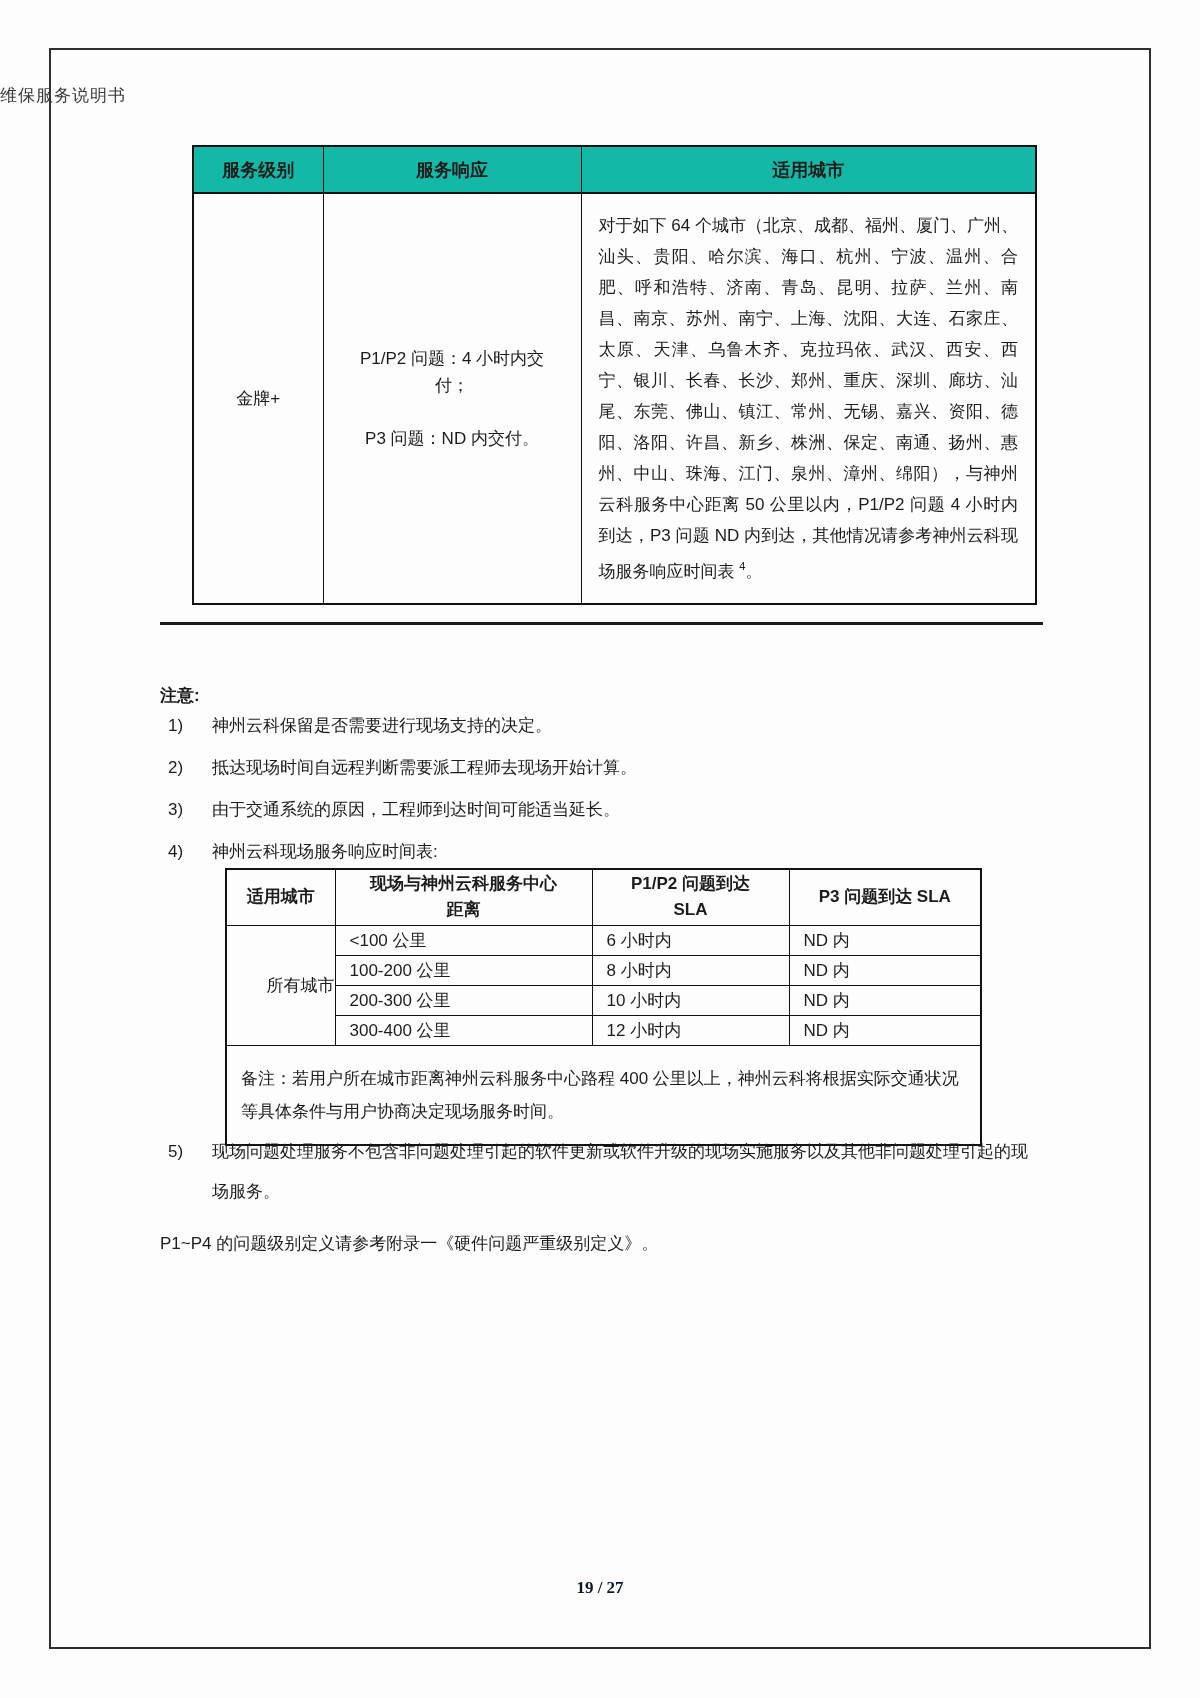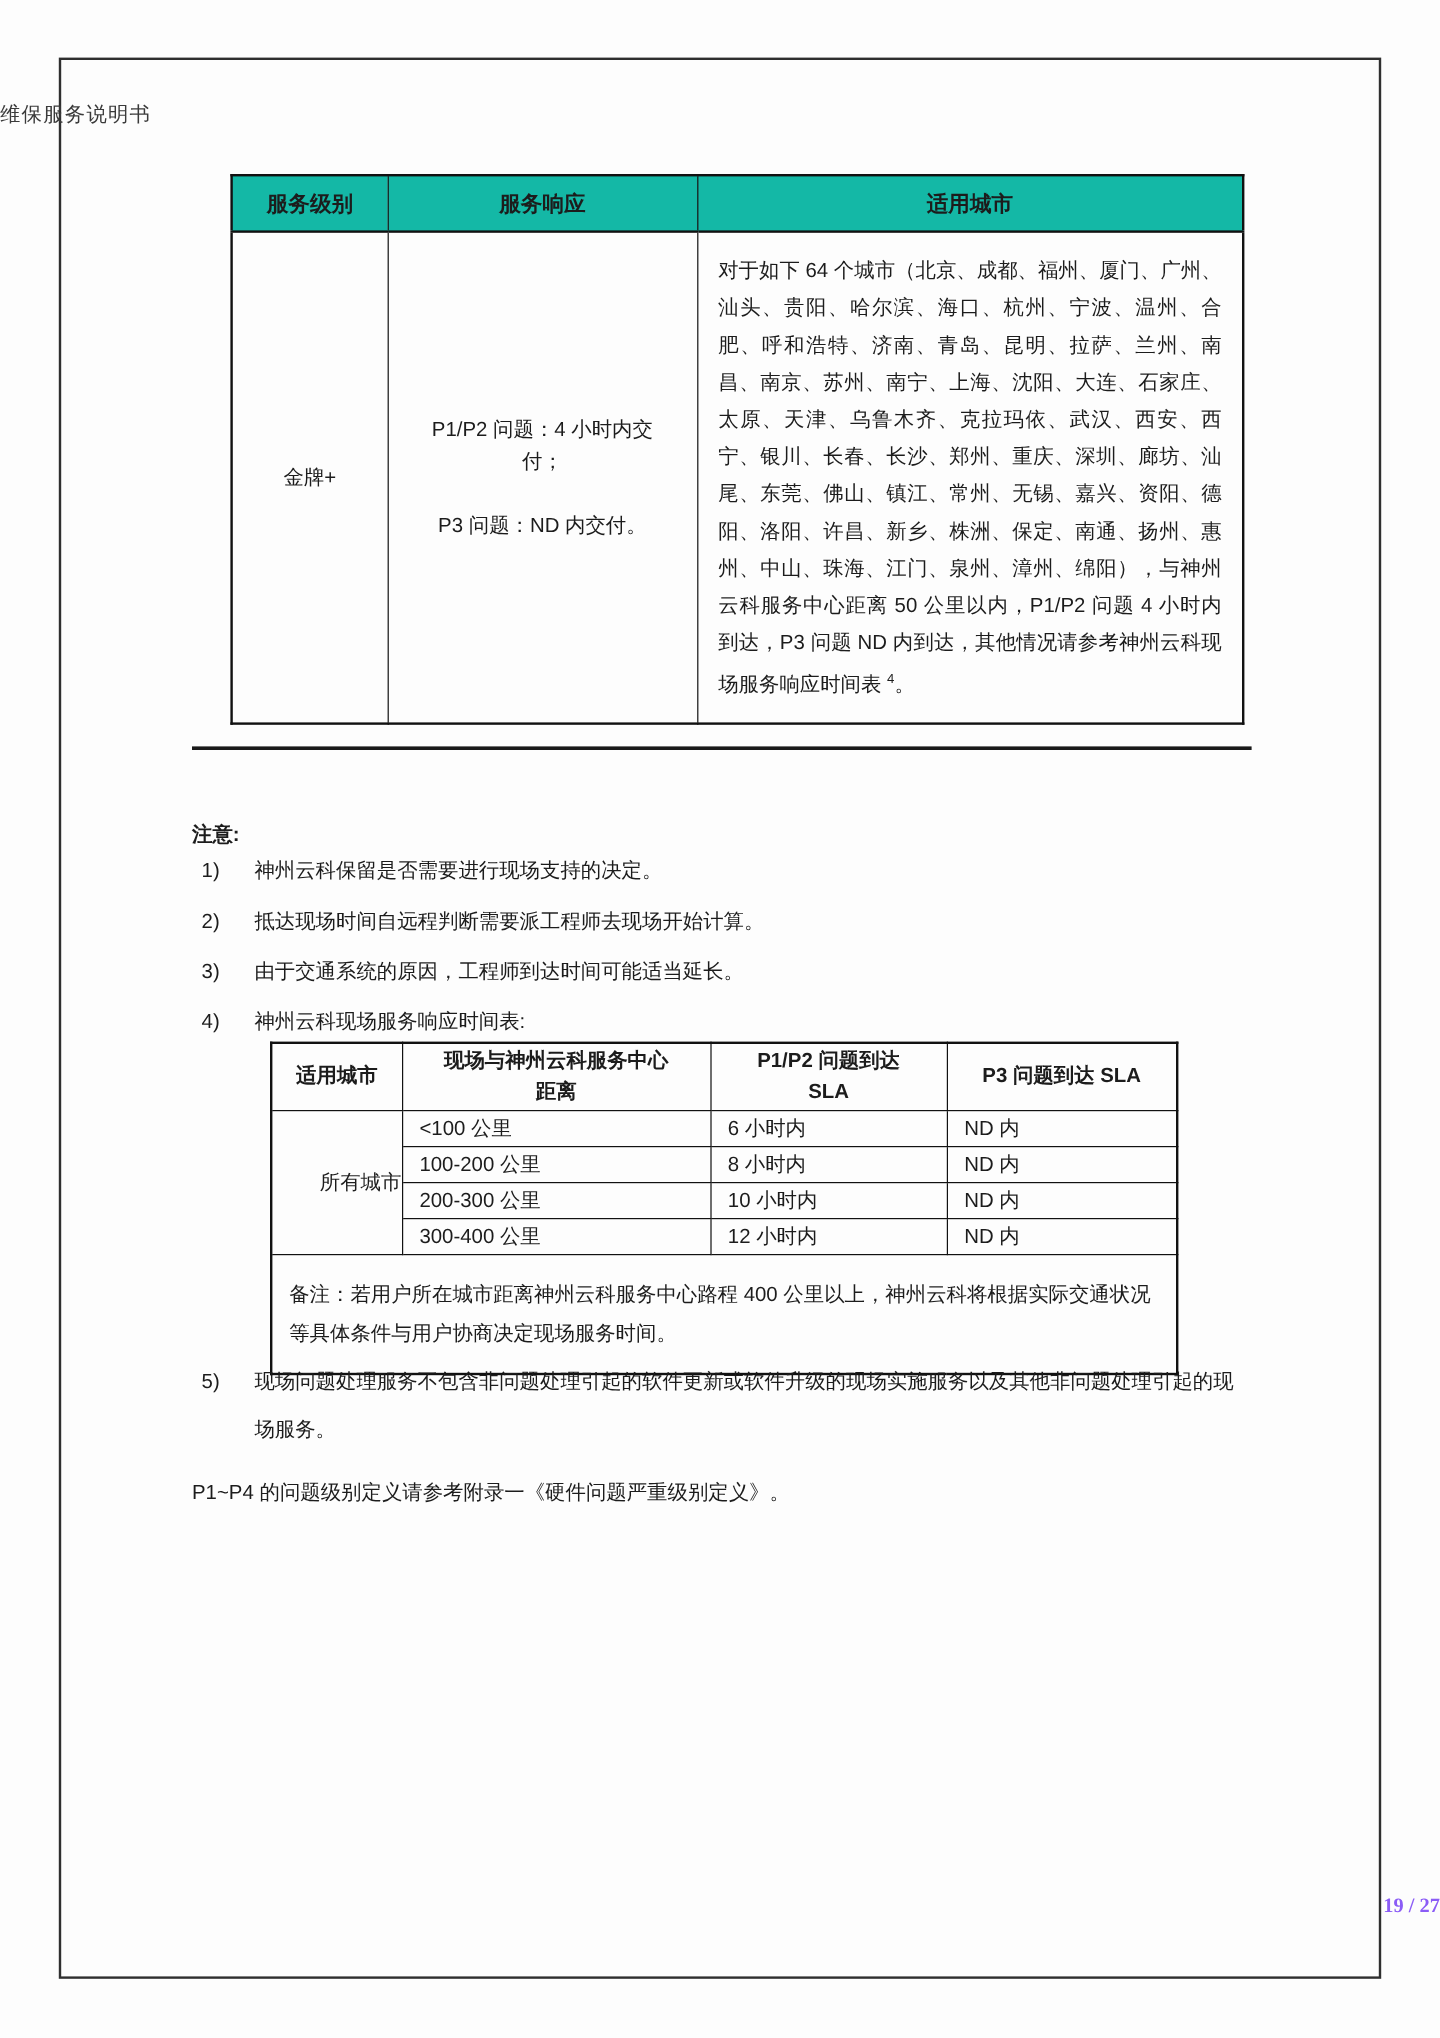--- a/index.html
+++ b/index.html
@@ -82,22 +82,22 @@
     font-size:17px; line-height:40px;
   }
   .note5 .num { display:inline-block; width:44px; vertical-align:top; }
   .note5 .txt { display:inline-block; width:830px; }
   .final-line {
     position:absolute; left:160px; top:1208px; font-size:17px;margin-top:24px;
   }
   
   .footer {
     position:absolute; left:0; top:1578px; width:1200px;
-    text-align:right; font-family:"Liberation Serif","DejaVu Serif",serif;
-    font-weight:bold; font-size:17px; color:#8b5cf6;
+    text-align:center; font-family:"Liberation Serif","DejaVu Serif",serif;
+    font-weight:bold; font-size:17px; color:#0f172a;
   }
 </style>
 </head>
 <body>
 
 <div class="page-border"></div>
 
 <div class="doc-header">维保服务说明书</div>
 
 <table class="svc-table">

